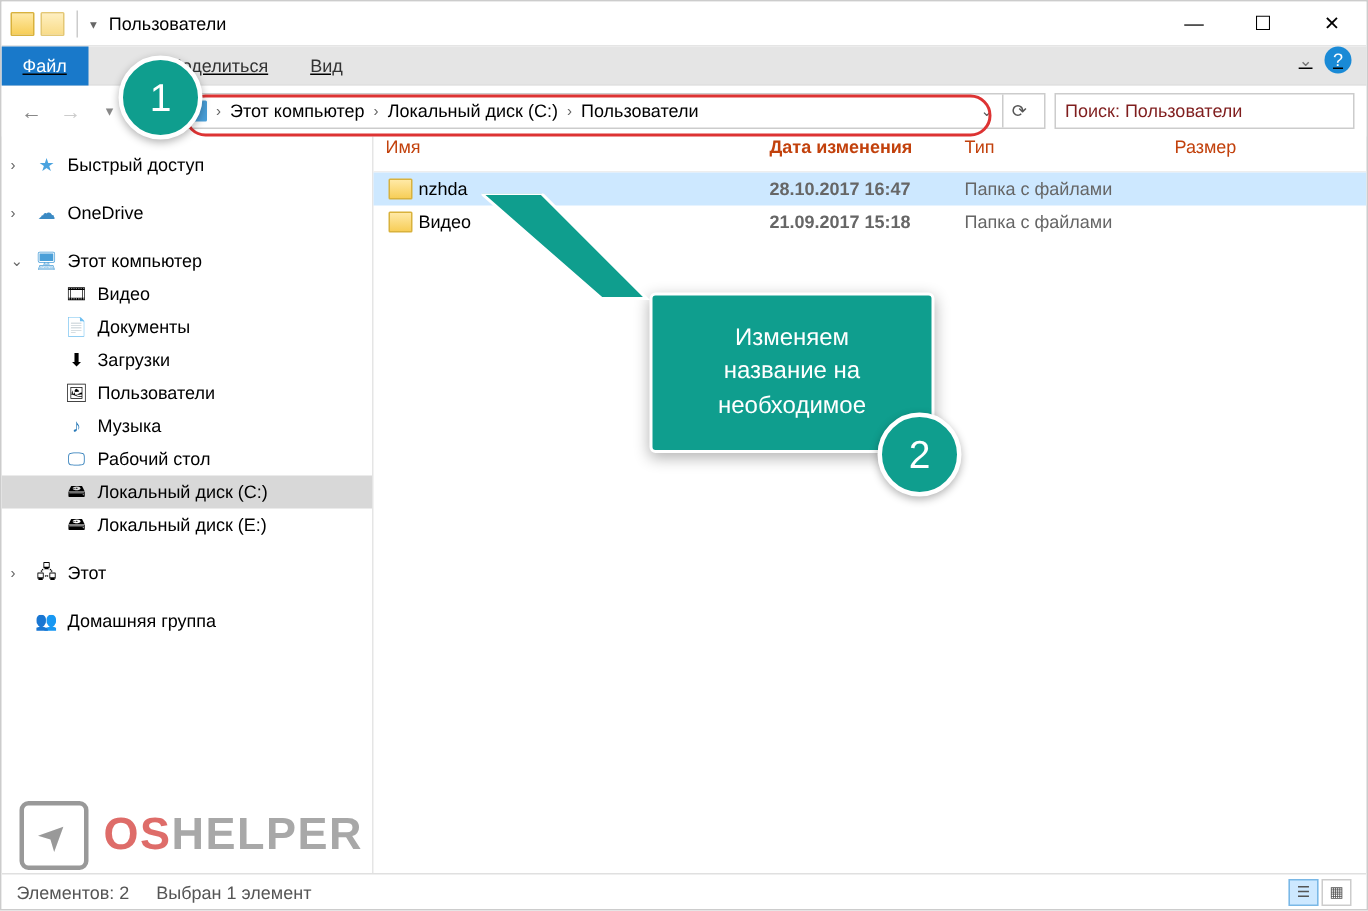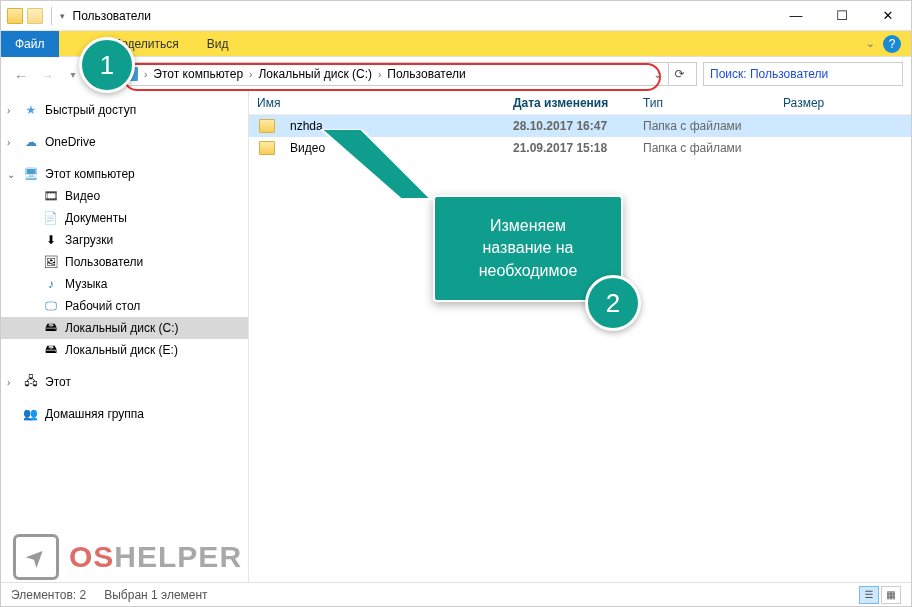--- a/index.html
+++ b/index.html
@@ -4,56 +4,56 @@
 <style>
 * { box-sizing: border-box; margin: 0; padding: 0; font-family: 'Segoe UI', Tahoma, sans-serif; }
 body { background: #fff; width: 912px; height: 607px; position: relative; overflow: hidden; border: 1px solid #ccc; }
 .titlebar { height: 30px; display: flex; align-items: center; background: #fff; border-bottom: 1px solid #e5e5e5; }
 .titlebar .qat { display: flex; align-items: center; padding-left: 6px; gap: 4px; }
 .titlebar .qat .folder-icon { width: 16px; height: 16px; background: linear-gradient(#ffe9a6, #f7ce58); border: 1px solid #d9b23c; border-radius: 1px; }
 .titlebar .qat .sep { width: 1px; height: 18px; background: #ccc; margin: 0 4px; }
 .titlebar .title { font-size: 12px; margin-left: 8px; color: #000; }
 .titlebar .winctrl { margin-left: auto; display: flex; }
 .titlebar .winctrl div { width: 46px; height: 30px; display: flex; align-items: center; justify-content: center; font-size: 13px; color: #000; }
-.ribbon { height: 26px; display: flex; align-items: center; background: #fde047; border-bottom: 1px solid #e0e0e0; position: relative; }
+.ribbon { height: 26px; display: flex; align-items: flex-start; background: #e5e5e5; border-bottom: 1px solid #e0e0e0; position: relative; text-decoration: underline; }
 .ribbon .tab { padding: 0 14px; height: 26px; display: flex; align-items: center; font-size: 12px; color: #333; }
 .ribbon .tab.file { background: #1979ca; color: #fff; }
 .ribbon .right { margin-left: auto; display: flex; align-items: center; gap: 8px; padding-right: 10px; }
 .ribbon .right .chev { color: #777; font-size: 11px; }
 .ribbon .right .help { width: 18px; height: 18px; border-radius: 50%; background: #1a8ad6; color: #fff; font-size: 12px; display: flex; align-items: center; justify-content: center; }
 .addrrow { height: 34px; display: flex; align-items: center; padding: 4px 8px; gap: 6px; background: #fff; }
 .navbtns { display: flex; gap: 2px; }
 .navbtn { width: 24px; height: 24px; display: flex; align-items: center; justify-content: center; color: #888; font-size: 14px; }
 .addrbar { flex: 1; height: 24px; border: 1px solid #ccc; display: flex; align-items: center; padding: 0 6px; font-size: 12px; gap: 2px; position: relative; }
 .addrbar .seg { color: #000; }
 .addrbar .gt { color: #666; margin: 0 4px; font-size: 10px; }
 .addrbar .end { margin-left: auto; display: flex; align-items: center; gap: 6px; color: #555; }
 .addrbar .refresh { width: 22px; text-align: center; border-left: 1px solid #ccc; height: 22px; display: flex; align-items: center; justify-content: center; }
-.searchbox { width: 200px; height: 24px; border: 1px solid #ccc; display: flex; align-items: center; padding: 0 6px; font-size: 12px; color: #1d4ed8; gap: 6px; }
+.searchbox { width: 200px; height: 24px; border: 1px solid #ccc; display: flex; align-items: center; padding: 0 6px; font-size: 12px; color: #7f1d1d; gap: 6px; }
 .addr-highlight { position: absolute; border: 2px solid #d33; border-radius: 14px; pointer-events: none; }
 .mainarea { display: flex; height: calc(100% - 30px - 26px - 34px - 24px); }
 .navpane { width: 248px; border-right: 1px solid #e5e5e5; padding-top: 8px; font-size: 12px; overflow: hidden; }
 .navitem { display: flex; align-items: center; height: 22px; padding-left: 22px; gap: 6px; }
 .navitem.sub { padding-left: 42px; }
 .navitem.selected { background: #d8d8d8; }
 .nav-group { position: relative; }
 .nav-exp { position: absolute; left: 6px; width: 10px; font-size: 10px; color: #666; }
 .navspc { height: 10px; }
 .ni-icon { width: 16px; height: 16px; display: flex; align-items: center; justify-content: center; font-size: 12px; }
 .content { flex: 1; display: flex; flex-direction: column; }
-.colheads { height: 24px; display: flex; align-items: center; font-size: 12px; color: #0c4a6e; border-bottom: 1px solid #eee; }
+.colheads { height: 24px; display: flex; font-size: 12px; color: #c2410c; border-bottom: 1px solid #eee; }
 .colheads div { padding-left: 8px; }
 .c-name { width: 256px; }
 .c-date { width: 130px; font-weight: bold; }
 .c-type { width: 140px; }
 .c-size { width: 100px; }
 .rows { font-size: 12px; }
 .row { display: flex; align-items: center; height: 22px; }
 .row.sel { background: #cde8ff; }
-.row .c-name { display: flex; align-items: center; gap: 15px; padding-left: 10px; }
+.row .c-name { display: flex; align-items: center; gap: 4px; padding-left: 10px; }
 .row .fi { width: 16px; height: 14px; background: linear-gradient(#ffe9a6, #f7ce58); border: 1px solid #d9b23c; border-radius: 1px; }
 .row .c-date, .row .c-type, .row .c-size { color: #666; padding-left: 8px; }
 .statusbar { position: absolute; bottom: 0; left: 0; right: 0; height: 24px; border-top: 1px solid #e0e0e0; display: flex; align-items: center; font-size: 12px; color: #555; padding: 0 10px; background: #fff; }
 .statusbar .viewbtns { margin-left: auto; display: flex; gap: 2px; }
 .statusbar .vb { width: 20px; height: 18px; border: 1px solid #ccc; display: flex; align-items: center; justify-content: center; font-size: 10px; }
 .statusbar .vb.active { background: #cde8ff; border-color: #7ab8e6; }
 .circle-badge { position: absolute; width: 56px; height: 56px; border-radius: 50%; background: #0f9e8e; border: 3px solid #fff; box-shadow: 0 2px 6px rgba(0,0,0,0.3); color: #fff; display: flex; align-items: center; justify-content: center; font-size: 26px; font-weight: 400; z-index: 20; }
 .callout { position: absolute; background: #0f9e8e; border: 2px solid #fff; border-radius: 4px; box-shadow: 0 3px 10px rgba(0,0,0,0.3); color: #fff; padding: 18px 22px; font-size: 16px; text-align: center; line-height: 1.4; z-index: 15; }
 .watermark { position: absolute; left: 12px; bottom: 26px; display: flex; align-items: center; gap: 10px; opacity: 0.85; }
 .watermark .wm-box { width: 46px; height: 46px; border: 3px solid #888; border-radius: 6px; display: flex; align-items: center; justify-content: center; }

